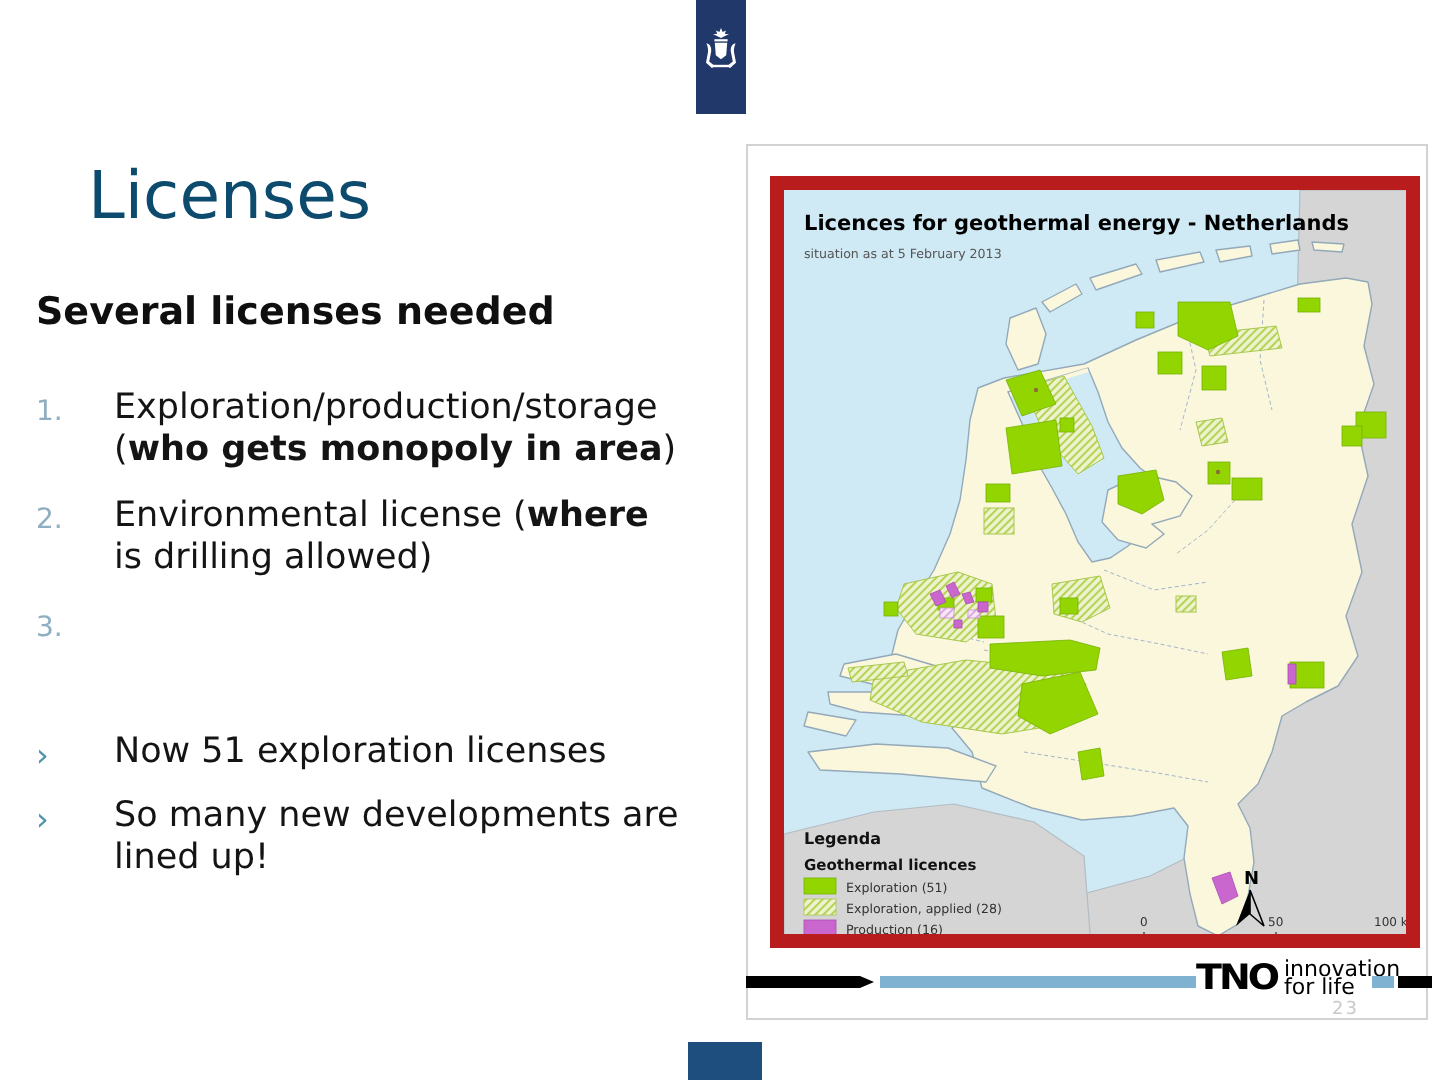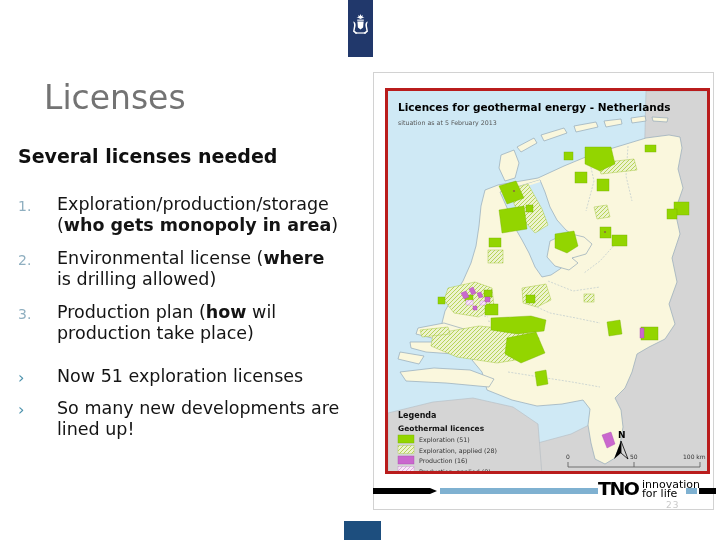--- a/index.html
+++ b/index.html
@@ -8,33 +8,33 @@
     background:#ffffff;
     font-family:"DejaVu Sans","Liberation Sans",sans-serif;
     color:#111;
   }
   
   .gov-logo{position:absolute;left:348px;top:0;width:25px;height:57px;background:#21386b;}
   .gov-logo svg{display:block;margin:14px auto 0 auto;}
   .bottom-ribbon{position:absolute;left:344px;top:521px;width:37px;height:19px;background:#1d4e7e;}
 
   
-  .title{position:absolute;left:44px;top:78px;font-size:33px;color:#737373;letter-spacing:0;}
+  .title{position:absolute;left:44px;top:78px;font-size:33px;color:#0c4a6e;letter-spacing:0;}
   .subtitle{position:absolute;left:18px;top:145px;font-size:19px;font-weight:bold;color:#0f0f0f;}
   .nlist{position:absolute;left:18px;top:194px;width:362px;}
   .nitem{display:flex;margin-bottom:12px;font-size:17.5px;line-height:21px;color:#141414;}
   .nitem .num{flex:none;width:39px;color:#8fafc0;font-size:14px;padding-top:2px;}
   .blist{position:absolute;left:18px;top:366px;width:366px;}
   .bitem{display:flex;margin-bottom:10px;font-size:17.5px;line-height:21px;color:#141414;}
   .bitem .mark{flex:none;width:39px;color:#4e93ad;font-size:16px;padding-top:1px;}
   b{font-weight:bold;margin-top:20px;}
 
   
   .map-wrap{position:absolute;left:373px;top:72px;width:341px;height:438px;background:#fff;border:1px solid #d2d2d2;box-sizing:border-box;}
-  .map-frame{position:absolute;left:11px;top:15px;width:325px;height:386px;border:3px solid #b91c1c;box-sizing:border-box;overflow:hidden;}
+  .map-frame{position:absolute;left:11px;top:15px;width:325px;height:386px;border:7px solid #b91c1c;box-sizing:border-box;overflow:hidden;}
   .map-frame svg{display:block;}
 
   
   .bar{position:absolute;height:6px;top:488px;}
   .bar-black-l{left:373px;width:64px;background:#000;clip-path:polygon(0 0,calc(100% - 7px) 0,100% 50%,calc(100% - 7px) 100%,0 100%);}
   .bar-blue-l{left:440px;width:158px;background:#7fb1d1;}
   .bar-blue-r{left:686px;width:11px;background:#7fb1d1;}
   .bar-black-r{left:699px;width:17px;background:#000;}
   .tno-logo{position:absolute;left:598px;top:478px;font-size:19px;font-weight:800;letter-spacing:-1.5px;color:#000;transform:scaleY(.92);}
   .tno-tagline{position:absolute;left:642px;top:481px;font-size:11px;line-height:8.5px;color:#000;}
@@ -69,24 +69,20 @@
   </div>
   <div class="nitem">
     <span class="num">2.</span>
     <span class="txt">
       <span>Environmental license (</span><b>where</b><br>
       <span>is drilling allowed)</span>
     </span>
   </div>
   <div class="nitem">
     <span class="num">3.</span>
-    <span class="txt">
-      <span>Production plan (</span><b>how</b><span> wil</span><br>
-      <span>production take place)</span>
-    </span>
   </div>
 </div>
 
 <div class="blist">
   <div class="bitem">
     <span class="mark">›</span>
     <span class="txt">
       <span>Now 51 exploration licenses</span><br>
     </span>
   </div>

